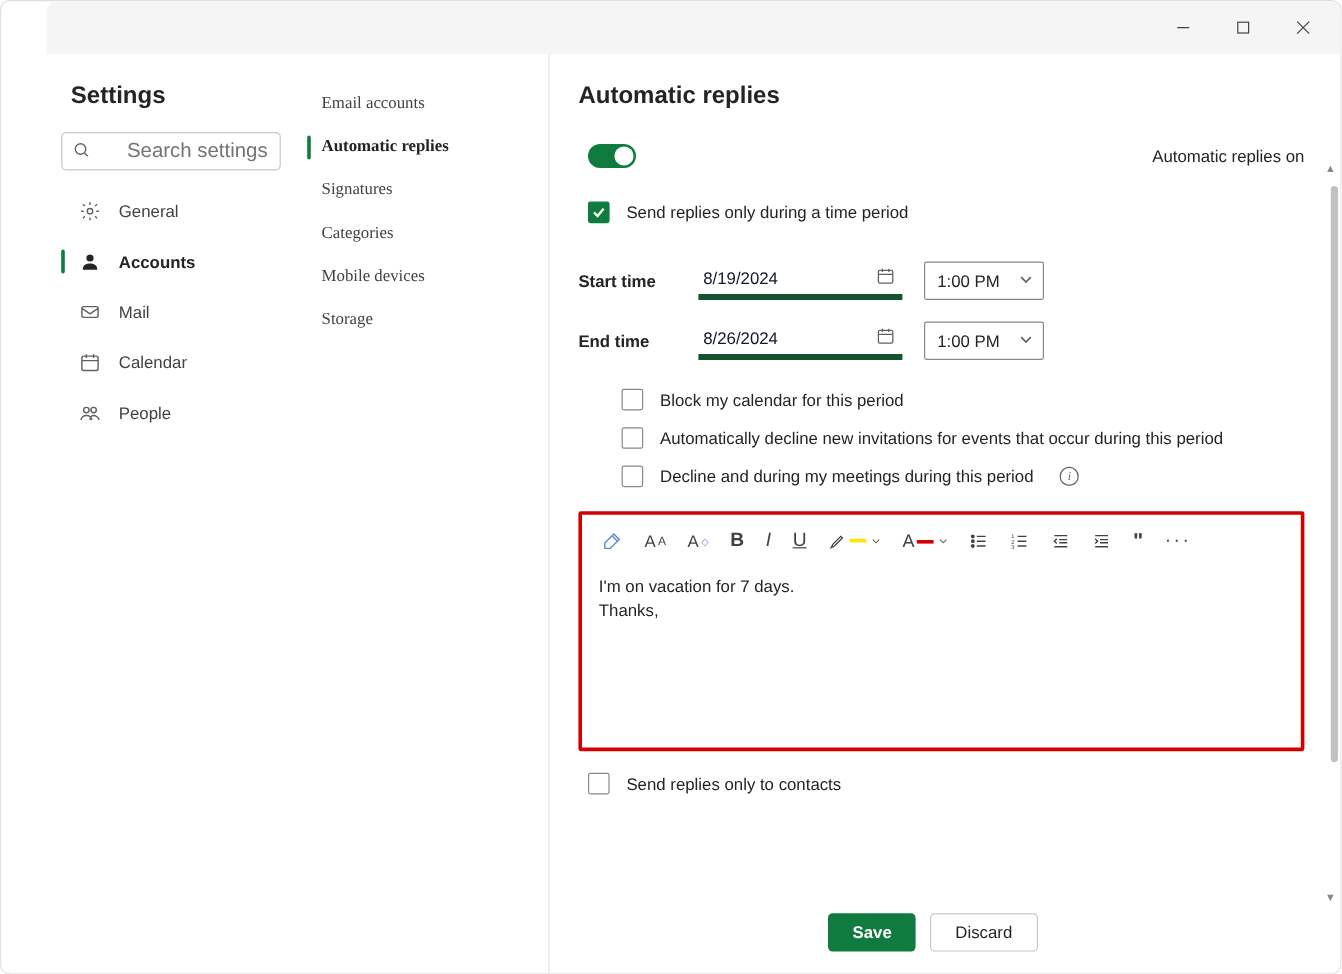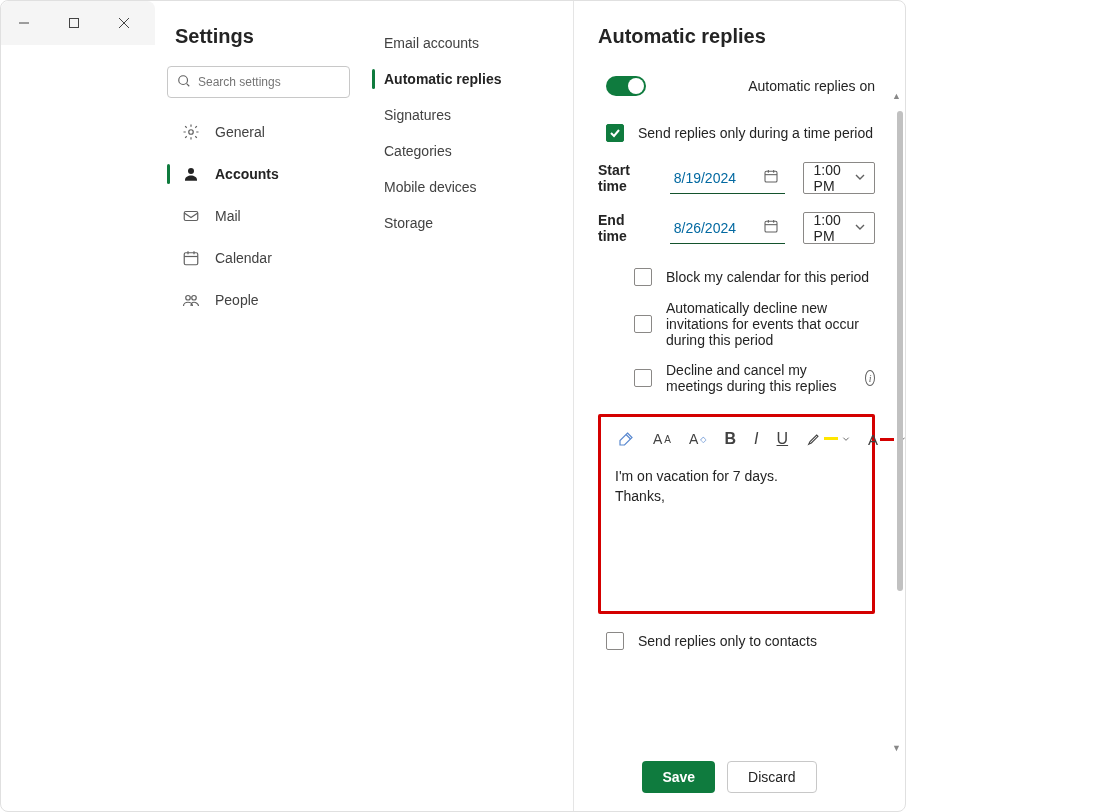--- a/index.html
+++ b/index.html
@@ -1,54 +1,54 @@
 <!DOCTYPE html>
 <html><head>
 <meta charset="utf-8">
 <style>
 * { box-sizing: border-box; margin: 0; padding: 0; }
 body { font-family: "Segoe UI", -apple-system, sans-serif; font-size: 14px; color: #242424; background: #fff; overflow: hidden; }
-.window { width: 906px; height: 812px; background: #fff; position: relative; display: flex; flex-direction: row; border: 1px solid #e0e0e0; border-radius: 8px; }
+.window { width: 1118px; height: 812px; background: #fff; position: relative; display: flex; flex-direction: column; border: 1px solid #e0e0e0; border-radius: 8px; padding-left: 38px; }
 .titlebar { height: 44px; background: #f5f5f5; display: flex; justify-content: flex-end; align-items: center; padding-right: 8px; gap: 4px; border-top-left-radius: 8px; border-top-right-radius: 8px; }
 .titlebtn { width: 46px; height: 32px; display: flex; align-items: center; justify-content: center; color: #444; }
 .titlebtn svg { width: 12px; height: 12px; }
 .body { flex: 1; display: flex; overflow: hidden; }
 
 .nav1 { width: 207px; padding: 24px 12px 0 12px; display: flex; flex-direction: column; gap: 6px; }
 .settings-title { font-size: 20px; font-weight: 600; padding: 0 8px 12px 8px; }
 .search-wrap { position: relative; margin: 0 0 10px 0; }
-.search-input { width: 100%; height: 32px; border: 1px solid #c8c8c8; border-radius: 4px; padding: 0 10px 0 30px; font-size: 12px; color: #b91c1c; background: #fff; }
+.search-input { width: 100%; height: 32px; border: 1px solid #c8c8c8; border-radius: 4px; padding: 0 10px 0 30px; font-size: 17px; color: #b91c1c; background: #fff; text-align: right; }
 .search-icon { position: absolute; left: 10px; top: 8px; color: #616161; }
 .nav1-item { display: flex; align-items: center; gap: 14px; height: 36px; padding: 0 10px 0 14px; border-radius: 4px; color: #424242; position: relative; }
 .nav1-item.active { font-weight: 600; color: #242424; }
 .nav1-item.active::before { content: ""; position: absolute; left: 0; top: 8px; bottom: 8px; width: 3px; background: #0f7b3e; border-radius: 2px; }
 .nav1-item .ico { width: 20px; height: 20px; display: flex; align-items: center; justify-content: center; color: #616161; }
 .nav1-item.active .ico { color: #242424; }
 
 .nav2 { width: 212px; border-right: 1px solid #e5e5e5; padding-top: 24px; }
-.nav2-item { height: 36px; display: flex; align-items: center; padding: 0 20px 0 22px; color: #424242; position: relative; }
+.nav2-item { height: 36px; display: flex; align-items: center; padding: 0 20px 0 22px; color: #424242; position: relative; font-family: Liberation Serif, serif; }
 .nav2-item.active { font-weight: 600; color: #242424; }
 .nav2-item.active::before { content: ""; position: absolute; left: 10px; top: 8px; bottom: 8px; width: 3px; background: #0f7b3e; border-radius: 2px; }
 
 .main { flex: 1; position: relative; display: flex; flex-direction: column; overflow: hidden; }
 .main-scroll { flex: 1; overflow-y: auto; padding: 24px 30px 12px 24px; }
 .page-title { font-size: 20px; font-weight: 600; margin-bottom: 28px; }
 
 .toggle-row { display: flex; align-items: center; gap: 14px; margin-bottom: 28px; padding-left: 8px; justify-content: space-between; }
 .toggle { width: 40px; height: 20px; border-radius: 10px; background: #0f7b3e; position: relative; }
 .toggle::after { content: ""; position: absolute; right: 2px; top: 2px; width: 16px; height: 16px; background: #fff; border-radius: 50%; }
 
-.chk-row { display: flex; align-items: center; gap: 14px; margin-bottom: 20px; padding-left: 8px; }
+.chk-row { display: flex; align-items: center; gap: 14px; margin-bottom: 32px; padding-left: 8px; }
 .chk { width: 18px; height: 18px; border: 1px solid #8a8886; border-radius: 2px; display: flex; align-items: center; justify-content: center; background: #fff; flex-shrink: 0; }
 .chk.checked { background: #0f7b3e; border-color: #0f7b3e; }
 .chk.checked svg { color: #fff; }
 
 .time-row { display: flex; align-items: center; gap: 18px; margin-bottom: 18px; }
 .time-label { width: 82px; font-weight: 700; }
-.date-input { width: 170px; height: 32px; border: none; border-bottom: 1px solid #14532d; display: flex; align-items: center; justify-content: space-between; padding: 0 6px 0 4px; color: #0369a1; }
+.date-input { width: 170px; height: 32px; border: none; border-bottom: 5px solid #14532d; display: flex; align-items: center; justify-content: space-between; padding: 0 6px 0 4px; color: #0f172a; }
 .time-dd { width: 100px; height: 32px; border: 1px solid #8a8886; border-radius: 2px; display: flex; align-items: center; justify-content: space-between; padding: 0 8px 0 10px; }
 
 .sub-checks { padding-left: 36px; margin-top: 24px; margin-bottom: 20px; display: flex; flex-direction: column; gap: 14px; }
 .sub-chk-row { display: flex; align-items: center; gap: 14px; }
 .info-ico { width: 16px; height: 16px; border: 1.2px solid #616161; border-radius: 50%; display: inline-flex; align-items: center; justify-content: center; font-size: 10px; color: #616161; margin-left: 8px; font-style: italic; font-family: Georgia, serif; }
 
 .editor-wrap { border: 3px solid #d40000; border-radius: 2px; margin-bottom: 18px; }
 .toolbar { height: 44px; display: flex; align-items: center; gap: 18px; padding: 0 16px; }
 .tbtn { color: #424242; display: flex; align-items: center; justify-content: center; gap: 2px; }
 .tbtn.bold { font-weight: 700; font-size: 16px; }
@@ -230,21 +230,21 @@
           <div class="sub-chk-row">
             <div class="chk"></div>
             <span>Block my calendar for this period</span>
           </div>
           <div class="sub-chk-row">
             <div class="chk"></div>
             <span>Automatically decline new invitations for events that occur during this period</span>
           </div>
           <div class="sub-chk-row">
             <div class="chk"></div>
-            <span>Decline and cancel my meetings during this replies</span>
+            <span>Decline and during my meetings during this period</span>
             <span class="info-ico">i</span>
           </div>
         </div>
 
         <div class="editor-wrap">
           <div class="toolbar">
             <span class="tbtn">
                 <svg width="18" height="18" viewBox="0 0 24 24" fill="none" stroke="#5b8ad0" stroke-width="1.6">
                   <path d="M14 4l6 6-10 10H4v-6z"></path>
                   <path d="M12 6l6 6"></path>

